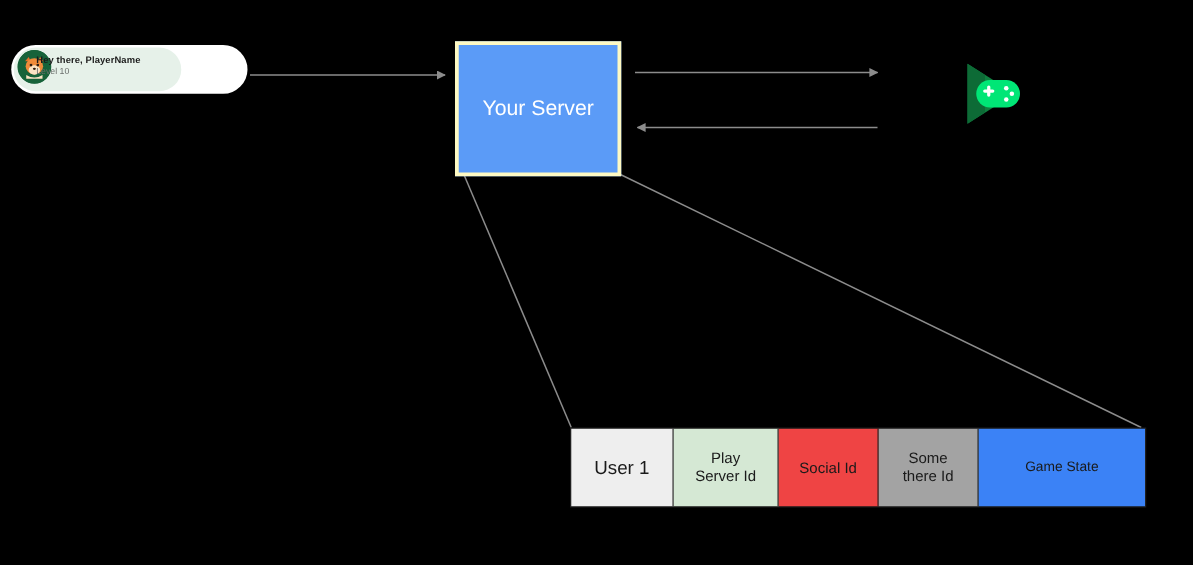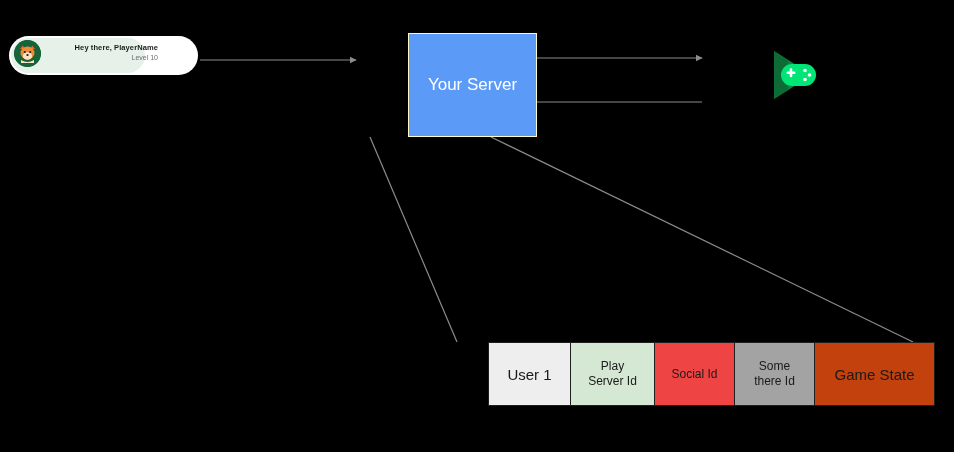--- a/index.html
+++ b/index.html
@@ -52,24 +52,23 @@
     top: 4px;
     width: 27px;
     height: 27px;
     border-radius: 50%;
     background: #17633a;
     overflow: hidden;
   }
   .avatar svg { display: block; }
   .player-text {
     position: absolute;
-    left: 53px;
+    left: 20px;
     top: 6px;
     width: 96px;
-    text-align: right;
   }
   .player-greeting {
     font-size: 7.5px;
     font-weight: bold;
     color: #1b1b1b;
     letter-spacing: 0.1px;
     line-height: 11px;
     white-space: nowrap;
   }
   .player-level {
@@ -80,25 +79,24 @@
   }
 
   
   .server-box {
     position: absolute;
     left: 364px;
     top: 33px;
     width: 127px;
     height: 102px;
     background: #5b9bf7;
-    border: 1px solid #fef9c3;
+    border: 3px solid #fef9c3;
     display: flex;
     align-items: center;
     justify-content: center;
-    margin-left: 44px;
   }
   .server-label {
     font-size: 17px;
     color: #ffffff;
   }
 
   
   .play-games-icon {
     position: absolute;
     left: 772px;
@@ -110,39 +108,38 @@
 
   
   .record-table {
     position: absolute;
     left: 456px;
     top: 342px;
     height: 64px;
     display: flex;
     border: 1px solid #1f1f1f;
     box-sizing: border-box;
-    margin-left: 32px;
   }
   .cell {
     display: flex;
     align-items: center;
     justify-content: center;
     text-align: center;
     box-sizing: border-box;
     border-right: 1px solid #1f1f1f;
     color: #1a1a1a;
     padding: 0 4px;
     line-height: 15px;
   }
   .cell:last-child { border-right: none; }
   .cell-user       { width: 82px;  background: #eeeeee; font-size: 15px; }
   .cell-playgames  { width: 84px;  background: #d5e8d4; font-size: 12px; }
   .cell-social     { width: 80px;  background: #ef4444; font-size: 12px; }
   .cell-other      { width: 80px;  background: #a3a3a3; font-size: 12px; }
-  .cell-gamestate  { width: 119px; background: #c2410c; font-size: 15px; }
+  .cell-gamestate  { width: 133px; background: #3b82f6; font-size: 11px; }
 </style>
 </head>
 <body>
 
 <div id="canvas">
 
   <svg id="edges" viewBox="0 0 954 452" width="954" height="452">
     <defs>
       <marker id="arrow-right" viewBox="0 0 10 10" refX="9" refY="5" markerWidth="6" markerHeight="6" orient="auto-start-reverse">
         <path d="M 0 0 L 10 5 L 0 10 z" fill="#8c8c8c"></path>

